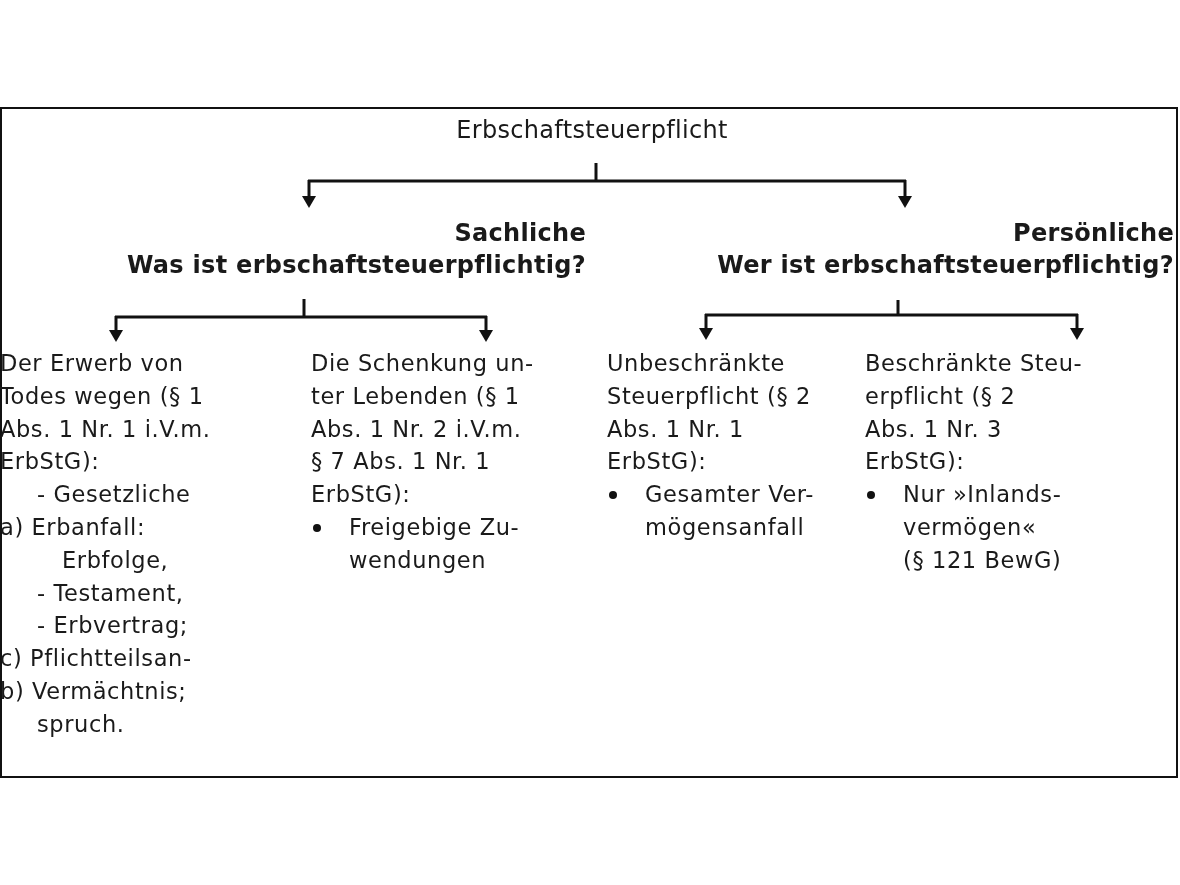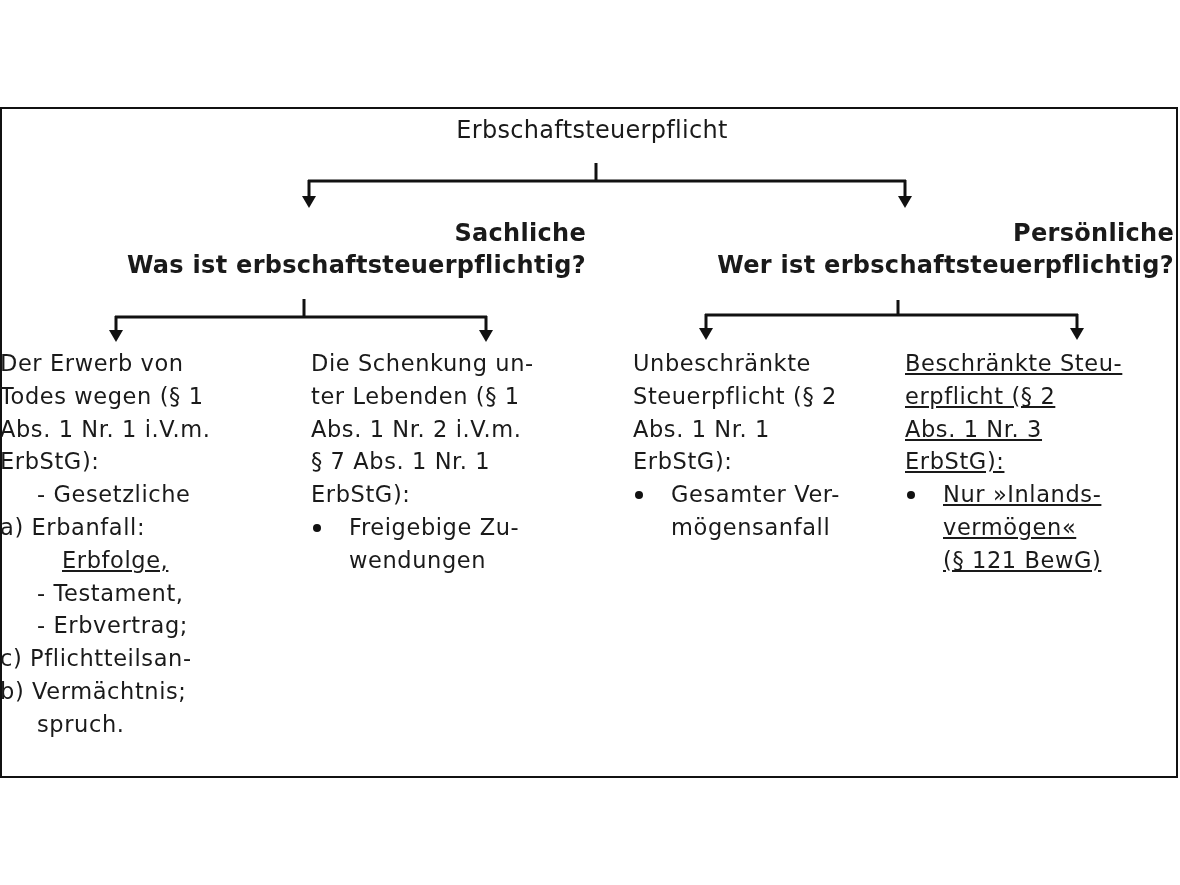--- a/index.html
+++ b/index.html
@@ -70,24 +70,24 @@
       font-size: 22.5px;
       line-height: 32.8px;
       letter-spacing: 0.6px;
     }
     .col .line {
       display: block;
       white-space: nowrap;
     }
     .col-1 { left: 0; width: 280px; }
     .col-2 { left: 311px; width: 285px; }
-    .col-3 { left: 607px; width: 285px; margin-left: 26px; }
-    .col-4 { left: 905px; width: 270px; text-decoration: underline; }
+    .col-3 { left: 607px; width: 285px; }
+    .col-4 { left: 865px; width: 270px; }
     .indent-1 { padding-left: 37px; }
-    .indent-2 { padding-left: 62px; text-decoration: underline; }
+    .indent-2 { padding-left: 62px; }
     .indent-bullet { padding-left: 38px; }
     .bullet-row {
       display: block;
       position: relative;
       padding-left: 38px;
       white-space: nowrap;
     }
     .bullet-dot {
       position: absolute;
       left: 2px;

